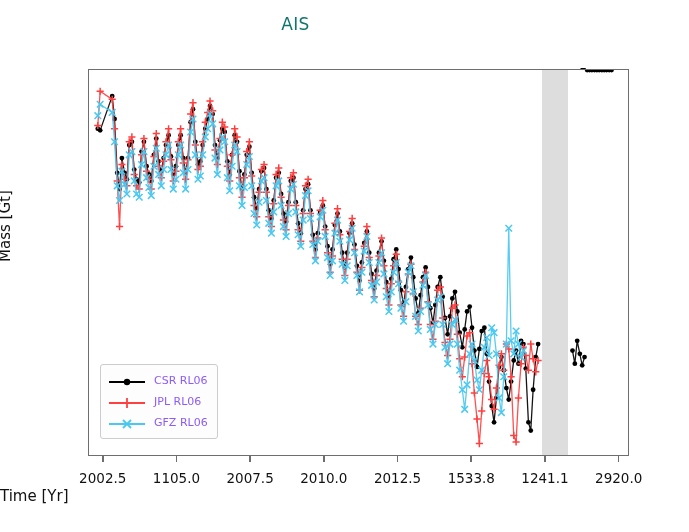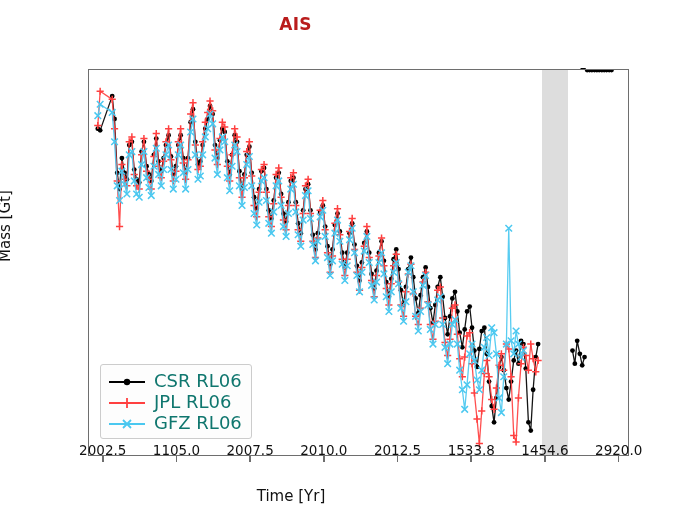--- a/index.html
+++ b/index.html
@@ -1,45 +1,45 @@
 <!DOCTYPE html>
 <html><head>
 <meta charset="utf-8">
 <style>
   html,body{margin:0;padding:0;}
   body{width:689px;height:532px;background:#ffffff;
        font-family:"DejaVu Sans","Liberation Sans",sans-serif;overflow:hidden;}
   #root{position:relative;width:689px;height:532px;}
 
   #chart-title{position:absolute;left:0;top:14px;width:591px;text-align:center;
-      font-size:17px;font-weight:bold;color:#b91c1c;letter-spacing:.3px;}
+      font-size:17px;font-weight:normal;color:#0f766e;letter-spacing:.3px;}
 
   #panel-label{position:absolute;left:578px;top:66px;font-size:30px;font-weight:bold;
       color:#000;line-height:1;}
 
   #plot-frame{position:absolute;left:88px;top:69px;width:541px;height:387px;
       border:1.6px solid #6e6e6e;box-sizing:border-box;background:#fff;}
 
   #gap-band{position:absolute;top:0;height:100%;background:#dddddd;}
 
   #svg-layer{position:absolute;left:0;top:0;width:100%;height:100%;}
-  .xtick{position:absolute;top:442px;transform:translateX(-50%);
+  .xtick{position:absolute;top:470px;transform:translateX(-50%);
       font-size:13.5px;color:#111;white-space:nowrap;}
   .xtick-mark{position:absolute;top:-6px;left:50%;width:1.6px;height:6px;background:#6e6e6e;}
 
   #ylabel{position:absolute;left:-4px;top:262px;transform:rotate(-90deg);
       transform-origin:0 0;font-size:15px;color:#111;white-space:nowrap;}
-  #xlabel{position:absolute;left:0;top:487px;width:582px;text-align:center;
+  #xlabel{position:absolute;left:0;top:487px;width:582px;
       font-size:15px;color:#111;}
 
   #legend{position:absolute;left:100px;top:364px;background:#fdfdfd;
       border:1px solid #cccccc;border-radius:3px;padding:5px 9px 5px 7px;}
   .legend-row{display:flex;align-items:center;height:21px;}
   .legend-swatch{width:38px;height:14px;margin-right:8px;flex:none;}
-  .legend-text{font-size:18px;color:#0f766e;white-space:nowrap;}
+  .legend-text{font-size:11px;color:#8b5cf6;white-space:nowrap;}
 </style>
 </head>
 <body>
 
 <div id="root">
 
   <div id="chart-title">AIS</div>
 
   <div id="panel-label">b</div>
 
@@ -654,21 +654,21 @@
       <div class="xtick" style="left: 176.447px;">1105.0</div>
       <span class="xtick-mark" style="position: absolute; left: 249.353px; top: 456px; width: 1.6px; height: 6px; background: rgb(110, 110, 110);"></span>
       <div class="xtick" style="left: 250.153px;">2007.5</div>
       <span class="xtick-mark" style="position: absolute; left: 323.058px; top: 456px; width: 1.6px; height: 6px; background: rgb(110, 110, 110);"></span>
       <div class="xtick" style="left: 323.858px;">2010.0</div>
       <span class="xtick-mark" style="position: absolute; left: 396.764px; top: 456px; width: 1.6px; height: 6px; background: rgb(110, 110, 110);"></span>
       <div class="xtick" style="left: 397.564px;">2012.5</div>
       <span class="xtick-mark" style="position: absolute; left: 470.47px; top: 456px; width: 1.6px; height: 6px; background: rgb(110, 110, 110);"></span>
       <div class="xtick" style="left: 471.27px;">1533.8</div>
       <span class="xtick-mark" style="position: absolute; left: 544.175px; top: 456px; width: 1.6px; height: 6px; background: rgb(110, 110, 110);"></span>
-      <div class="xtick" style="left: 544.975px;">1454.6</div>
+      <div class="xtick" style="left: 544.975px;">1241.1</div>
       <span class="xtick-mark" style="position: absolute; left: 617.881px; top: 456px; width: 1.6px; height: 6px; background: rgb(110, 110, 110);"></span>
       <div class="xtick" style="left: 618.681px;">2920.0</div>
     </div>
 
   <div id="legend">
       <div class="legend-row">
         <span class="legend-swatch"><svg width="38" height="14">
             <line x1="1" y1="7" x2="37" y2="7" stroke="#000000" stroke-width="1.8"></line>
             <circle cx="19" cy="7" r="3.2" fill="#000000"></circle>
           </svg></span>

